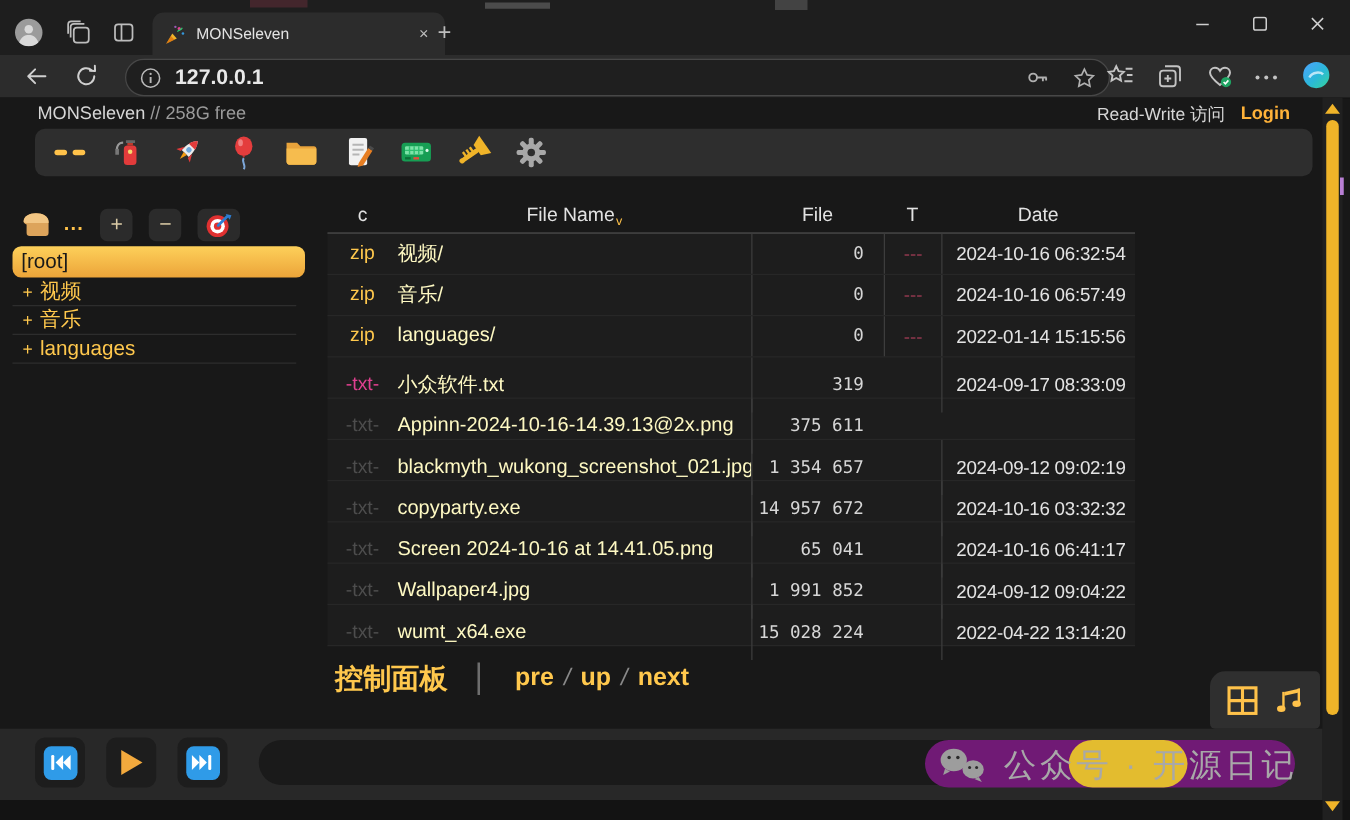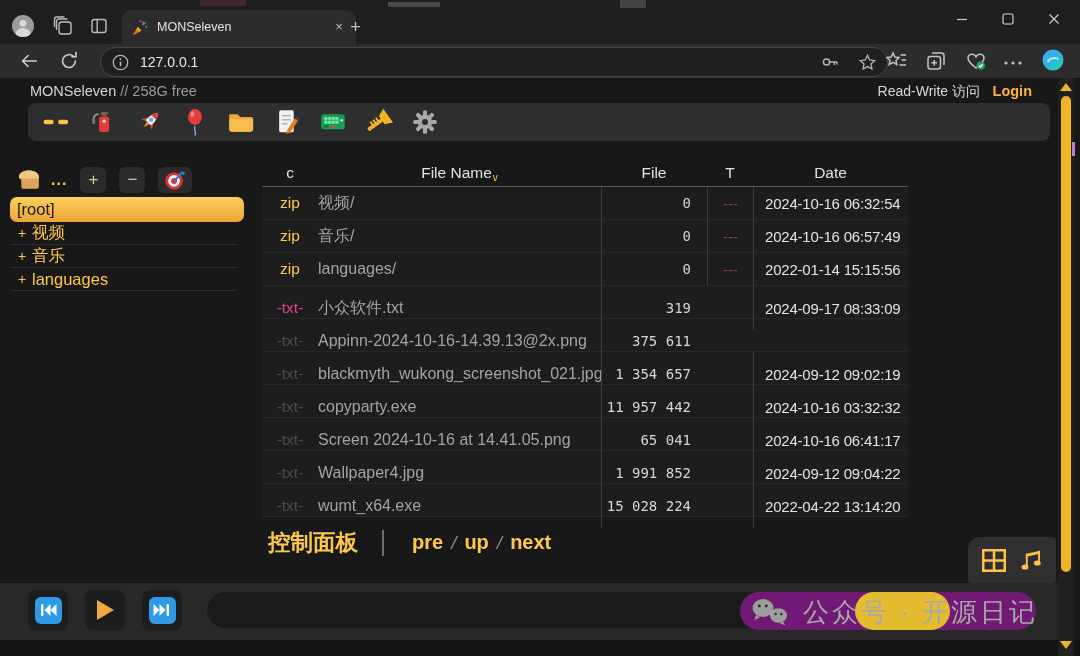--- a/index.html
+++ b/index.html
@@ -9,21 +9,21 @@
   #titlebar{left:0;top:0;width:1080px;height:44px;background:#1e1e1e;}
   #navbar{left:0;top:44px;width:1080px;height:34px;background:#2c2c2c;border-bottom:1px solid #111;}
   #tab{left:122px;top:10px;width:216px;height:34px;background:#2c2c2c;border-radius:9px 9px 0 0;
     display:flex;align-items:center;gap:8px;padding:0 8px 0 10px;}
   #tab .ttl{color:#e4e4e4;font-size:12.5px;flex:1;white-space:nowrap;overflow:hidden;}
   .tclose{color:#bdbdbd;font-size:13px;width:18px;height:18px;line-height:18px;text-align:center;border-radius:4px;}
   #newtab{left:350px;top:16px;color:#bdbdbd;font-size:19px;font-weight:300;}
   .wbtn{top:0;width:44px;height:38px;display:flex;align-items:center;justify-content:center;color:#cfcfcf;}
   #urlpill{left:100px;top:47px;width:766px;height:28px;background:#1f1f1f;border:1px solid #474747;
     border-radius:15px;display:flex;align-items:center;padding:0 10px;}
-  #urltext{color:#e8e8e8;font-size:14px;margin-left:10px;flex:1;}
+  #urltext{color:#e8e8e8;font-size:17px;margin-left:10px;flex:1;font-weight:bold;}
   .remnant{top:0;}
   
   #page{left:0;top:78px;width:1058px;height:578px;background:#181818;}
   #srvline{left:30px;top:5px;font-size:14.5px;}
   #srvline .nm{color:#d6d6d6;} #srvline .fr{color:#9a9a9a;}
   #access{right:78px;top:5px;font-size:14px;color:#d6d6d6;}
   #login{right:26px;top:5px;font-size:14.5px;color:#ffb239;font-weight:bold;}
   #tbar{left:28px;top:25px;width:1008px;height:38px;background:#2e2e2e;border-radius:8px;
     display:flex;align-items:center;gap:16px;padding-left:14px;}
   .ticon{display:flex;align-items:center;justify-content:center;width:30px;height:30px;}
@@ -44,21 +44,21 @@
   .thead{display:grid;grid-template-columns:56px 283px 106px 46px 155px;height:26px;
     border-bottom:1px solid #585858;color:#e2e2e2;font-size:15.5px;}
   .thead>div{display:flex;align-items:center;justify-content:center;}
   .sortv{color:#ffc24a;font-size:10px;margin-left:1px;margin-top:8px;}
   #tbody{background:#1d1d1d;}
   .trow{display:grid;grid-template-columns:56px 283px 106px 46px 155px;height:32px;
     border-bottom:1px solid #272727;}
   .td{display:flex;align-items:center;overflow:hidden;white-space:nowrap;}
   .tc{justify-content:center;font-size:15.5px;}
   .czip{color:#ffc84d;} .cdim{color:#4d4d4d;} .cpink{color:#e0408f;}
-  .tn{color:#a3a3a3;font-size:16px;text-align:right;}
+  .tn{color:#fef9c3;font-size:16px;text-align:right;}
   .ts{justify-content:flex-end;padding-right:16px;font-family:"DejaVu Sans Mono",monospace;
     font-size:14px;color:#d6d6d6;border-left:1px solid #3d3d3d;}
   .tt{justify-content:center;font-size:15px;border-left:1px solid #3d3d3d;}
   .tdash{color:#93384f;} .tpink{color:#bef264;margin-top:44px;}
   .tdt{padding-left:11px;color:#e3e3e3;font-size:15px;letter-spacing:-0.2px;border-left:1px solid #3d3d3d;}
   
   #footer{left:268px;top:449px;display:flex;align-items:center;}
   #cpanel{color:#ffc84d;font-size:22.5px;font-weight:bold;}
   .fbar{width:2px;height:26px;background:#6e6e6e;margin:0 22px 0 24px;}
   .fnav{color:#ffc84d;font-size:20px;font-weight:bold;margin:0 6px;}
@@ -397,21 +397,21 @@
         <div class="trow">
           <div class="td tc cdim">-txt-</div>
           <div class="td tn">blackmyth_wukong_screenshot_021.jpg</div>
           <div class="td ts">1 354 657</div>
           <div class="td tt tpink">jpg</div>
           <div class="td tdt">2024-09-12 09:02:19</div>
         </div>
         <div class="trow">
           <div class="td tc cdim">-txt-</div>
           <div class="td tn">copyparty.exe</div>
-          <div class="td ts">11 957 442</div>
+          <div class="td ts">14 957 672</div>
           <div class="td tt tpink">exe</div>
           <div class="td tdt">2024-10-16 03:32:32</div>
         </div>
         <div class="trow">
           <div class="td tc cdim">-txt-</div>
           <div class="td tn">Screen 2024-10-16 at 14.41.05.png</div>
           <div class="td ts">65 041</div>
           <div class="td tt tpink">png</div>
           <div class="td tdt">2024-10-16 06:41:17</div>
         </div>

